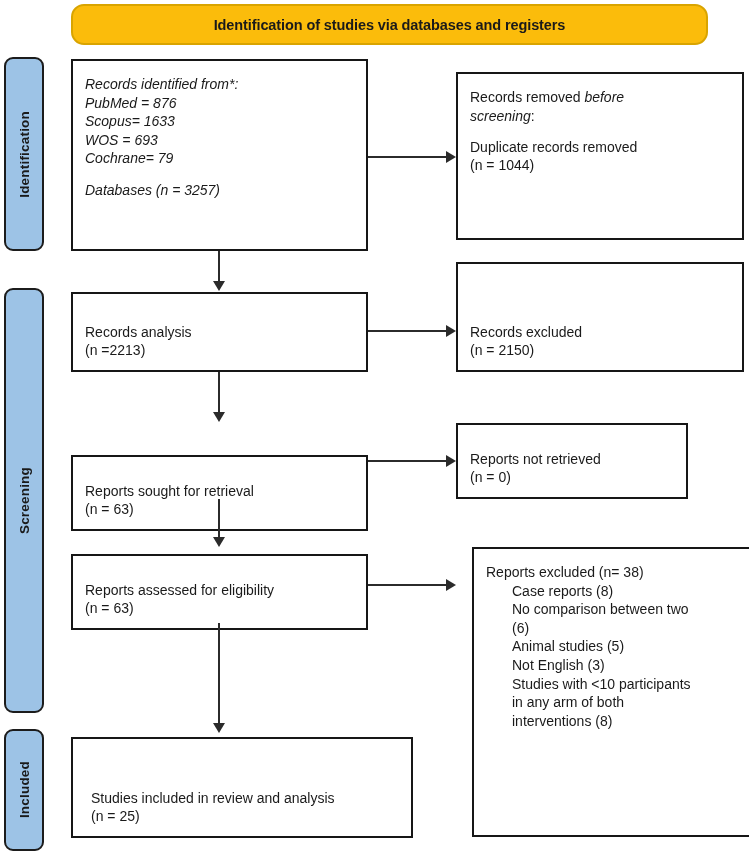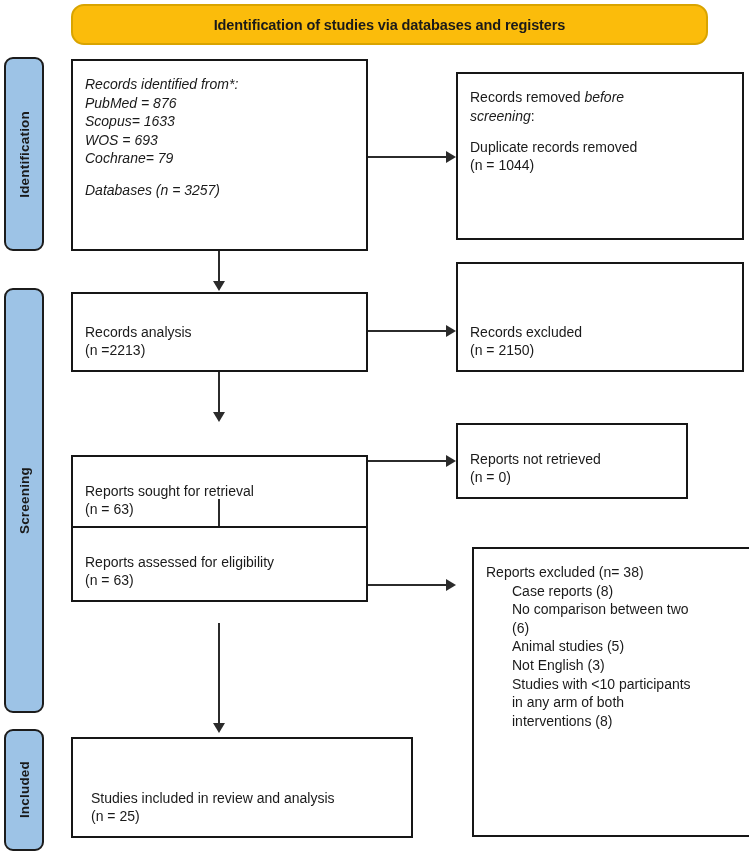--- a/index.html
+++ b/index.html
@@ -190,21 +190,21 @@
     <div class="box-text">Reports not retrieved</div>
     <div class="box-text">(n = 0)</div>
   </div>
 
   <div class="conn conn-h" style="left:368px; top:460px; width:78px;"></div>
   <div class="arrowhead-right" style="left:446px; top:455px;"></div>
 
   <div class="conn conn-v" style="left:218px; top:499px; height:39px;"></div>
   <div class="arrowhead-down" style="left:213px; top:537px;"></div>
 
-  <div class="flow-box" style="left:71px; top:526px; width:297px; height:76px;">
+  <div class="flow-box" style="left:71px; top:554px; width:297px; height:76px;">
     <div class="box-text">Reports assessed for eligibility</div>
     <div class="box-text">(n = 63)</div>
   </div>
 
   <div class="flow-box align-top" style="left:456px; top:547px; width:288px; height:290px;margin-left:16px;">
     <div class="box-text">Reports excluded (n= 38)</div>
     <div class="box-text indented">Case reports (8)</div>
     <div class="box-text indented">No comparison between two</div>
     <div class="box-text indented">(6)</div>
     <div class="box-text indented">Animal studies (5)</div>

